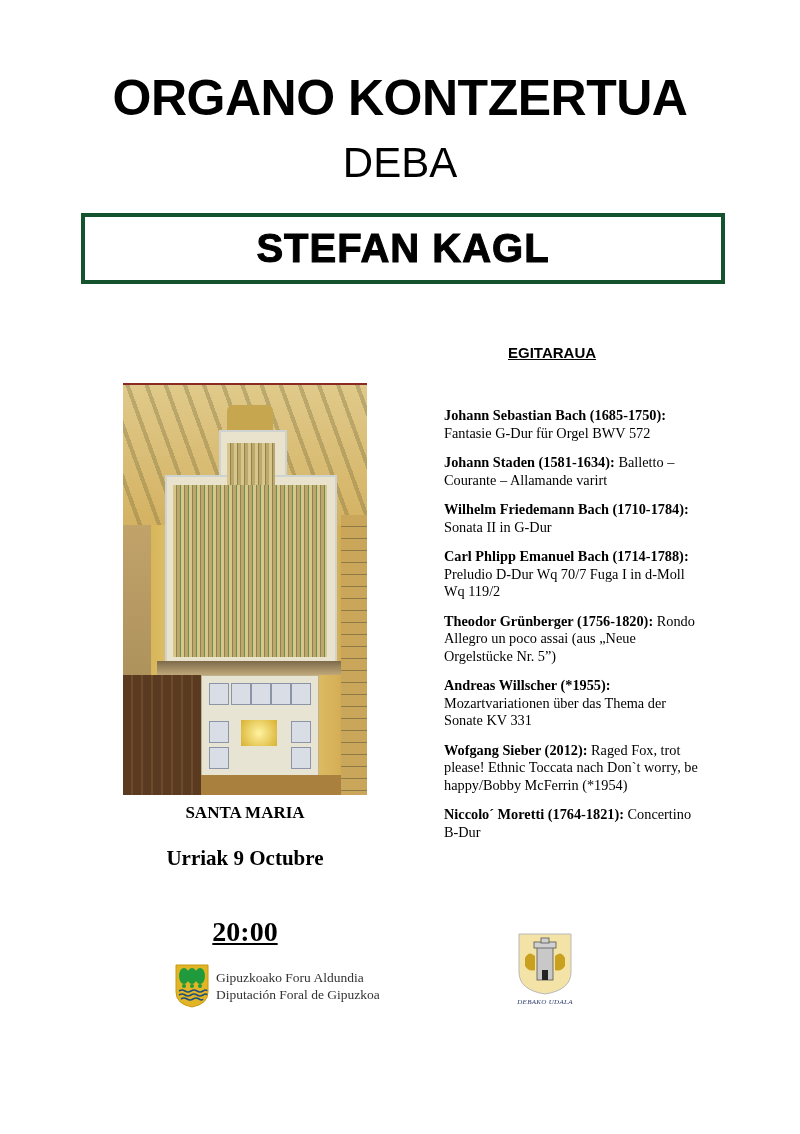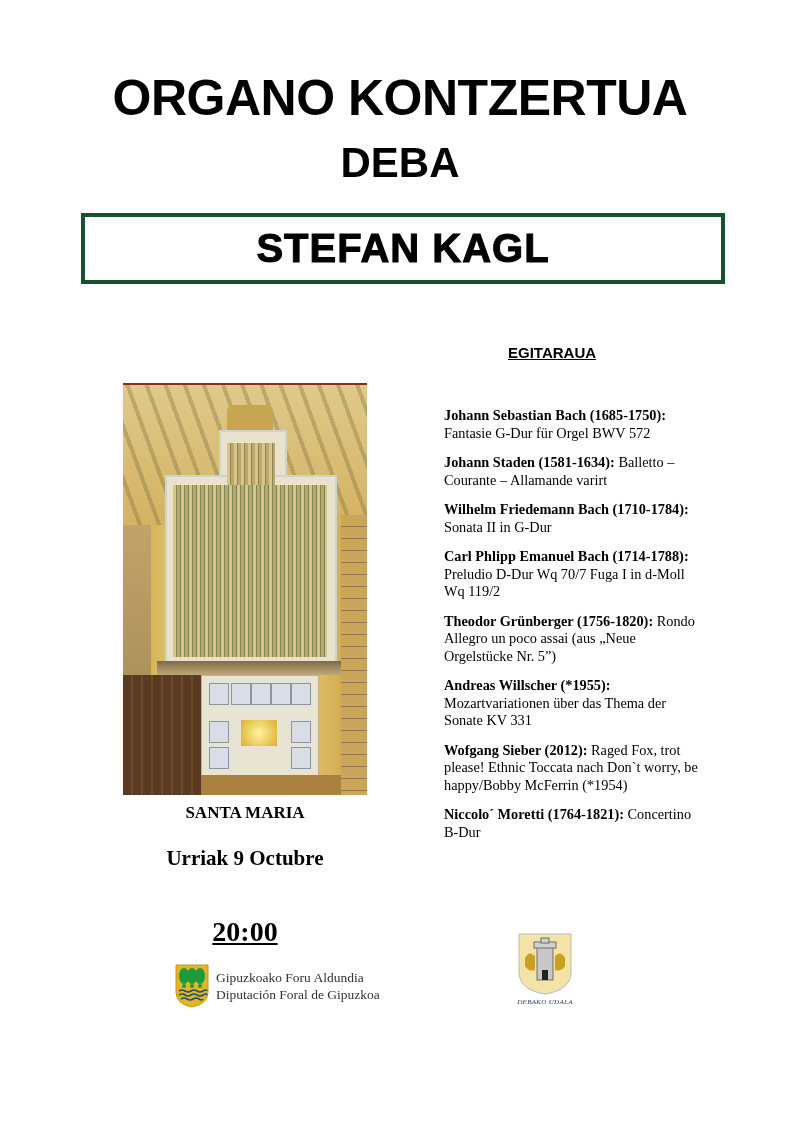--- a/index.html
+++ b/index.html
@@ -5,21 +5,21 @@
     html, body { margin: 0; padding: 0; background: #ffffff; }
     body { width: 800px; height: 1134px; position: relative; overflow: hidden; color: #000; }
 
     .title {
       position: absolute; left: 0; width: 800px; top: 68px; text-align: center;
       font-family: "Liberation Sans", sans-serif; font-weight: bold; font-size: 50px;
       letter-spacing: -0.5px; line-height: 60px;
     }
     .subtitle {
       position: absolute; left: 0; width: 800px; top: 138px; text-align: center;
-      font-family: "Liberation Sans", sans-serif; font-weight: bold; font-size: 42px; line-height: 50px;
+      font-family: "Liberation Sans", sans-serif; font-weight: normal; font-size: 42px; line-height: 50px;
     }
     .artist-box {
       position: absolute; left: 81px; top: 213px; width: 636px; height: 63px;
       border: 4px solid #14532d; box-sizing: content-box;
       display: flex; align-items: center; justify-content: center;
     }
     .artist-name {
       font-family: "Liberation Sans", sans-serif; font-weight: 900; font-size: 40px;
       letter-spacing: 1px; -webkit-text-stroke: 1px #000;
     }

